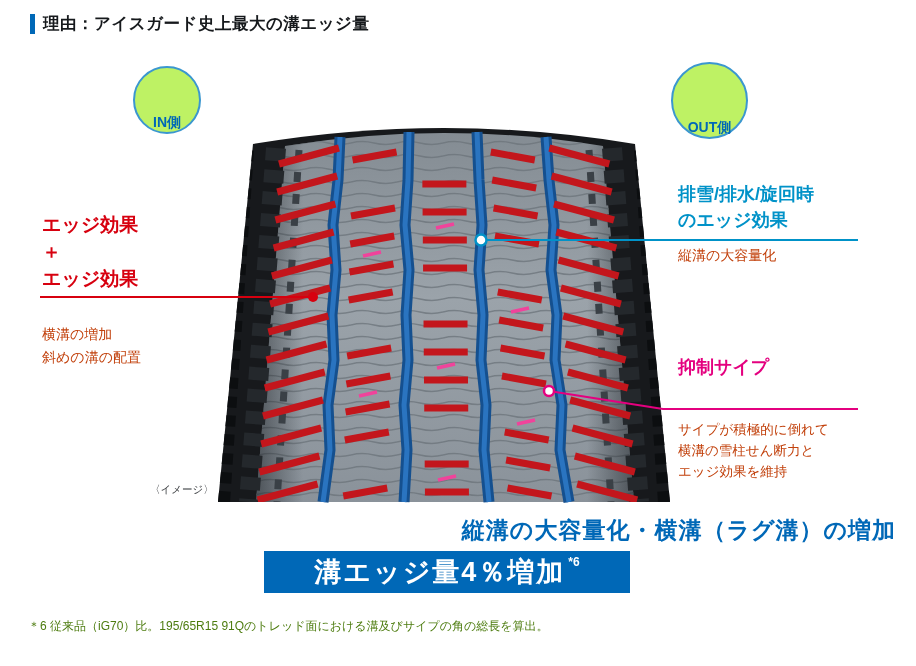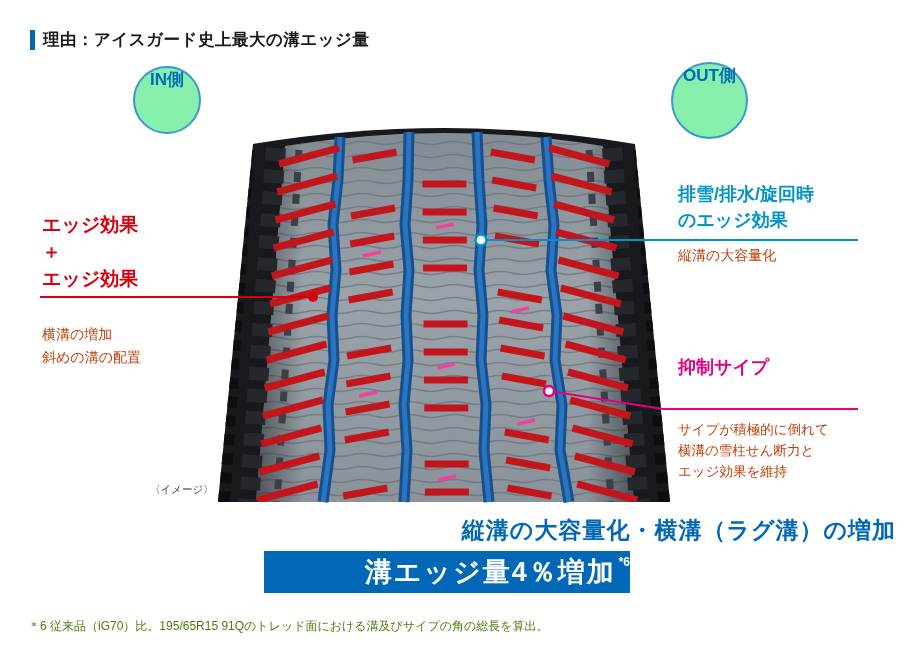--- a/index.html
+++ b/index.html
@@ -1,26 +1,26 @@
 <!DOCTYPE html>
 <html style="--brand: #0068b7; --red: #d7000f; --blue: #0092c8; --magenta: #e4007f;"><head>
 <meta charset="utf-8">
 <style>
   *{margin:0;padding:0;box-sizing:border-box}
   html,body{background:#fff}
   body{font-family:"Liberation Sans","DejaVu Sans",sans-serif}
   .page{position:relative;width:916px;height:666px;background:#fff;overflow:hidden}
 
-  .header{position:absolute;left:30px;top:29px;display:flex;align-items:center;gap:8px}
+  .header{position:absolute;left:30px;top:13px;display:flex;align-items:center;gap:8px}
   .accent-bar{width:5px;height:20px;background:var(--brand)}
   .page-title{font-size:16.5px;font-weight:bold;color:#16191c;letter-spacing:.5px}
 
   .side-circle{position:absolute;border:2px solid #3b97cf;border-radius:50%;
-    display:flex;align-items:flex-start;justify-content:center;color:var(--brand);
-    font-weight:bold;font-size:17px;background:#86efac}
+    display:flex;align-items:flex-end;justify-content:center;color:var(--brand);
+    font-weight:bold;font-size:14px;background:#bef264}
   .circle-in{left:133px;top:66px;width:68px;height:68px}
   .circle-out{left:671px;top:62px;width:77px;height:77px}
 
   .tire-svg{position:absolute;left:213px;top:110px;width:462px;height:398px}
   .overlay-svg{position:absolute;left:0;top:0;width:916px;height:666px;pointer-events:none}
 
   .ann{position:absolute}
   .ann-title{font-weight:bold;white-space:nowrap}
   .ann-body{color:#c2410c;white-space:nowrap;position:absolute}
   .ann-shear{left:42px;top:211px}
@@ -31,21 +31,21 @@
   .ann-drain-body{left:678px;top:247px;font-size:14px}
   .ann-sipe{left:678px;top:354px}
   .ann-sipe .ann-title{color:var(--magenta);font-size:18px;line-height:26px}
   .ann-sipe-body{left:678px;top:419px;font-size:13.5px;line-height:21px}
 
   .image-note{position:absolute;left:150px;top:483px;font-size:10.5px;color:#3a3d40}
 
   .summary-heading{position:absolute;left:0;top:515px;width:896px;text-align:right;
     color:var(--brand);font-size:23px;font-weight:bold;letter-spacing:1px}
   .banner{position:absolute;left:264px;top:551px;width:366px;height:42px;background:var(--brand);
-    color:#fff;display:flex;align-items:center;justify-content:flex-end;
+    color:#fff;display:flex;align-items:center;justify-content:center;
     font-size:27px;font-weight:bold;letter-spacing:2px}
   .banner .sup-note{font-size:12px;margin-left:3px;align-self:flex-start;margin-top:4px;letter-spacing:0}
 
   .footnote{position:absolute;left:28px;top:618px;font-size:12px;color:#4d7c0f}
 </style>
 </head>
 <body>
 
 <div class="page">
 

